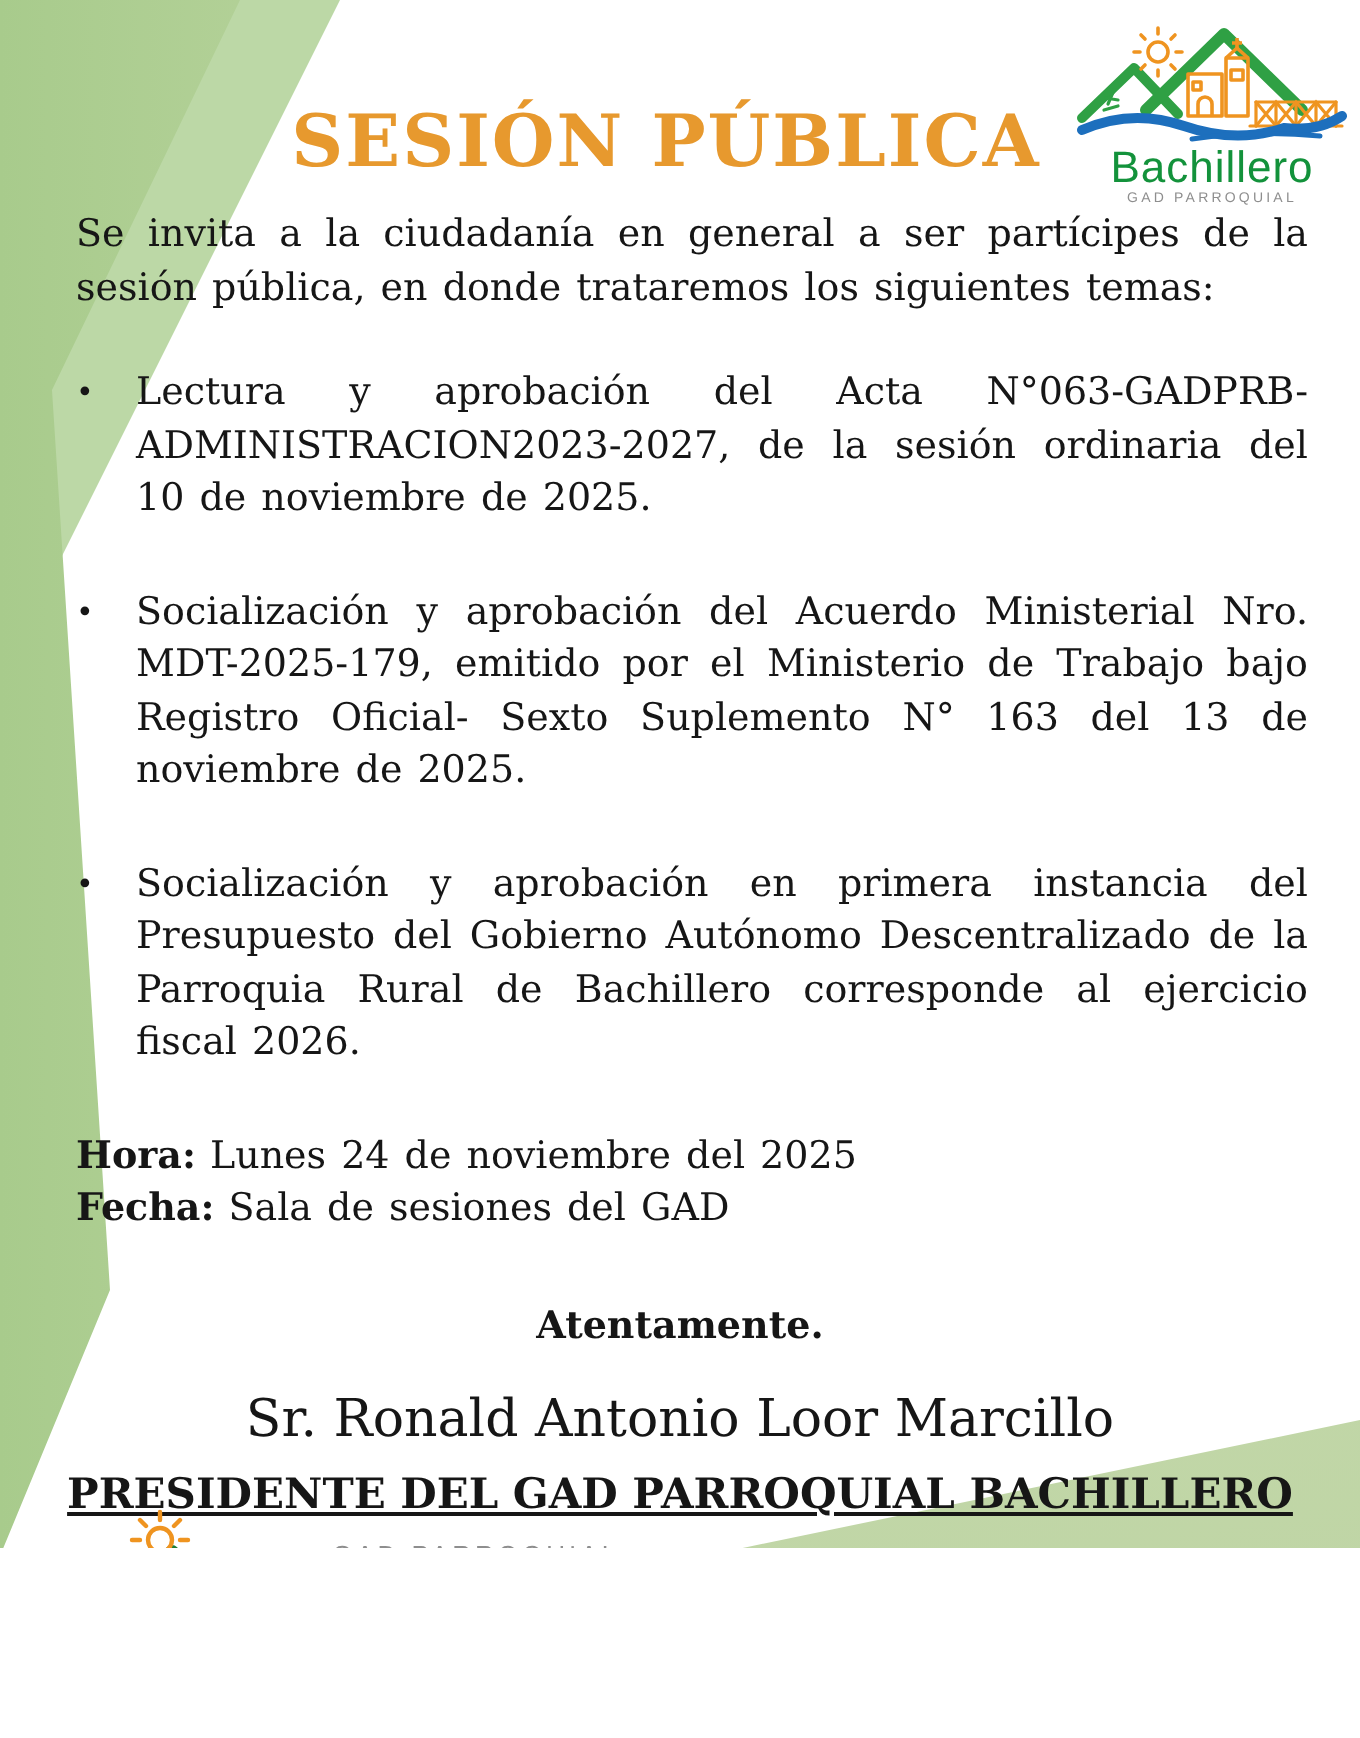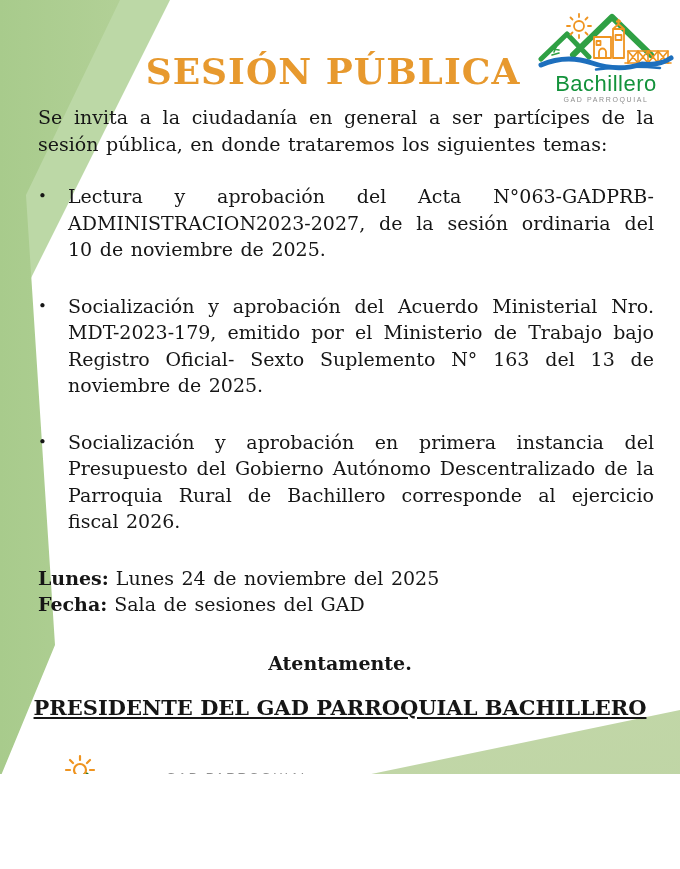--- a/index.html
+++ b/index.html
@@ -151,39 +151,40 @@
 
   <div class="content">
     <p class="intro">Se invita a la ciudadanía en general a ser partícipes de la sesión pública, en donde trataremos los siguientes temas:</p>
 
     <div class="bullet-row">
       <span class="bullet-marker">•</span>
       <span class="bullet-text">Lectura y aprobación del Acta N°063-GADPRB-ADMINISTRACION2023-2027, de la sesión ordinaria del 10 de noviembre de 2025.</span>
     </div>
     <div class="bullet-row">
       <span class="bullet-marker">•</span>
-      <span class="bullet-text">Socialización y aprobación del Acuerdo Ministerial Nro. MDT-2023-179, emitido por el Ministerio de Trabajo bajo Registro Oficial- Sexto Suplemento N° 163 del 13 de noviembre de 2025.</span>
+      <span class="bullet-text">Socialización y aprobación del Acuerdo Ministerial Nro. MDT-2025-179, emitido por el Ministerio de Trabajo bajo Registro Oficial- Sexto Suplemento N° 163 del 13 de noviembre de 2025.</span>
     </div>
     <div class="bullet-row">
       <span class="bullet-marker">•</span>
       <span class="bullet-text">Socialización y aprobación en primera instancia del Presupuesto del Gobierno Autónomo Descentralizado de la Parroquia Rural de Bachillero corresponde al ejercicio fiscal 2026.</span>
     </div>
 
     <div class="details">
       <div class="detail-row">
-        <span class="detail-label">Lunes:</span><span class="detail-value">Lunes 24 de noviembre del 2025</span>
+        <span class="detail-label">Hora:</span><span class="detail-value">Lunes 24 de noviembre del 2025</span>
       </div>
       <div class="detail-row">
         <span class="detail-label">Fecha:</span><span class="detail-value">Sala de sesiones del GAD</span>
       </div>
     </div>
   </div>
 
   <div class="signature">
     <div class="sig-closing">Atentamente.</div>
+    <div class="sig-name">Sr. Ronald Antonio Loor Marcillo</div>
     <div class="sig-role">PRESIDENTE DEL GAD PARROQUIAL BACHILLERO</div>
   </div>
 
   <svg class="logo-bottom" viewBox="0 0 330 112">
 
     <path d="M6,70 L34,44 L58,66" fill="none" stroke="#1E7C33" stroke-width="5" stroke-linecap="round" stroke-linejoin="round"></path>
 
     <path d="M17,62 l3,-8 M15,58 l7,1 M15,66 l8,-3" fill="none" stroke="#1E7C33" stroke-width="1.8" stroke-linecap="round"></path>
 
     <path d="M38,66 L80,24 L122,64" fill="none" stroke="#1E7C33" stroke-width="7" stroke-linecap="round" stroke-linejoin="round"></path>

